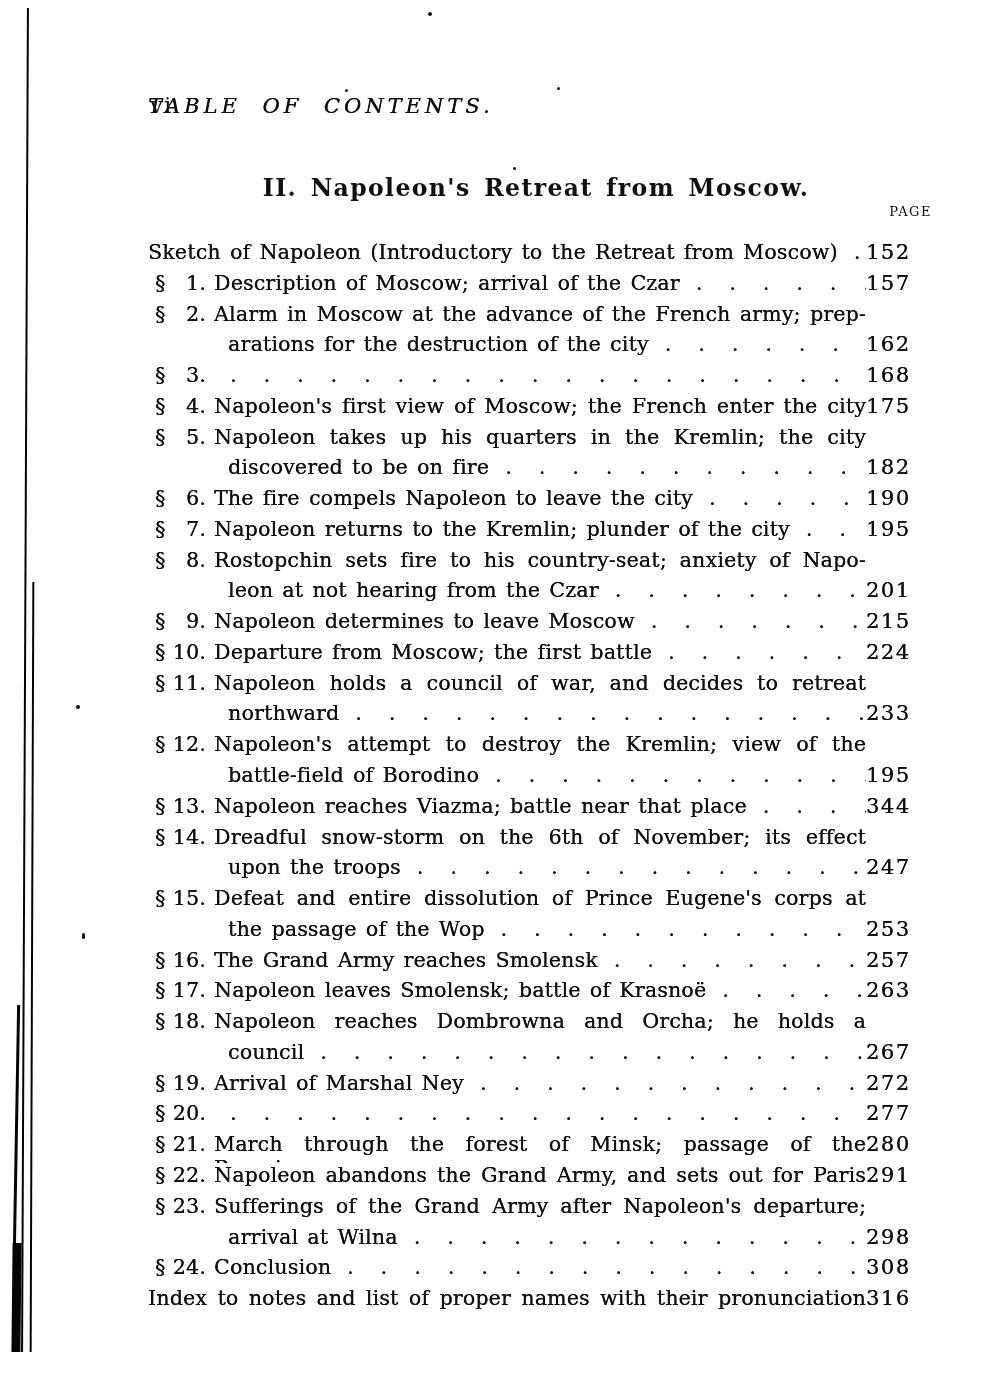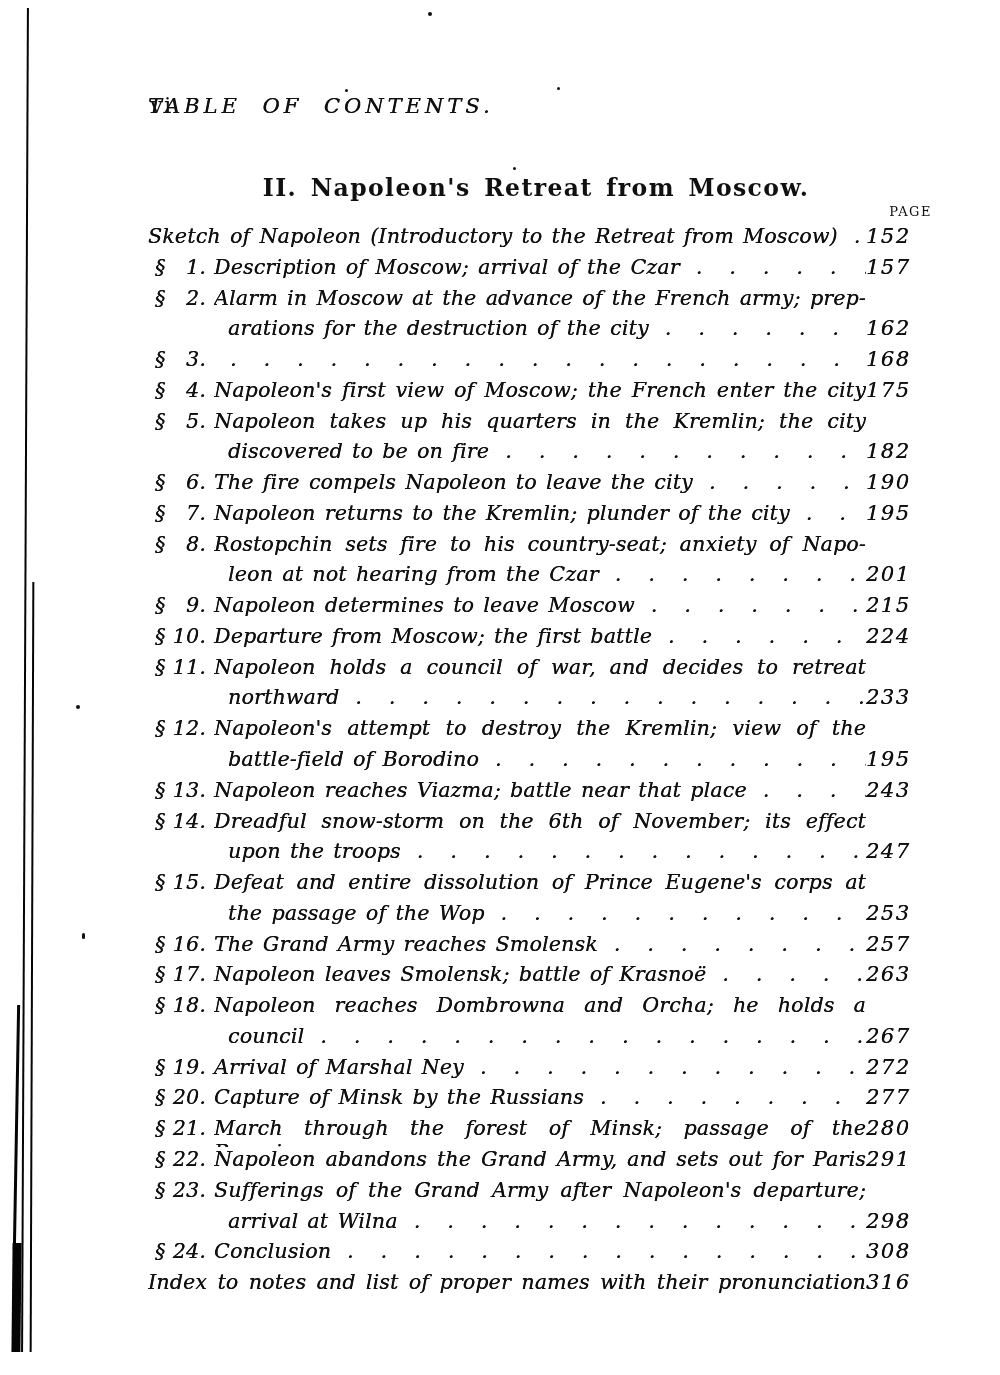--- a/index.html
+++ b/index.html
@@ -57,23 +57,22 @@
   .page-col-label {
     position: absolute;
     top: 204px; right: 0;
     font-size: 13px;
     font-weight: normal;
     letter-spacing: 1.5px;
   }
   
   .toc {
     position: absolute;
-    left: 0; top: 224px;
+    left: 0; top: 240px;
     width: 784px;
-    font-style: italic;
   }
   .toc-line {
     display: flex;
     align-items: baseline;
     height: 30.78px;
     font-size: 20.5px;
     letter-spacing: 0.2px;
     word-spacing: 2.5px;
     text-shadow: 0.25px 0 0 currentColor;
     white-space: nowrap;
@@ -282,21 +281,21 @@
         <span class="leader">........................................</span>
         <span class="pageno">195</span>
       </div>
       <div class="toc-line">
         <span class="prefix">
           <span class="mark">§</span>
           <span class="num">13.</span>
         </span>
         <span class="text">Napoleon reaches Viazma; battle near that place</span>
         <span class="leader">........................................</span>
-        <span class="pageno">243</span>
+        <span class="pageno">344</span>
       </div>
       <div class="toc-line justify">
         <span class="prefix">
           <span class="mark">§</span>
           <span class="num">14.</span>
         </span>
         <span class="text">Dreadful snow-storm on the 6th of November; its effect</span>
         <span class="pageno"></span>
       </div>
       <div class="toc-line">
@@ -358,21 +357,20 @@
         </span>
         <span class="text">Arrival of Marshal Ney</span>
         <span class="leader">........................................</span>
         <span class="pageno">272</span>
       </div>
       <div class="toc-line">
         <span class="prefix">
           <span class="mark">§</span>
           <span class="num">20.</span>
         </span>
-        <span class="text">Capture of Minsk by the Russians</span>
         <span class="leader">........................................</span>
         <span class="pageno">277</span>
       </div>
       <div class="toc-line justify">
         <span class="prefix">
           <span class="mark">§</span>
           <span class="num">21.</span>
         </span>
         <span class="text">March through the forest of Minsk; passage of the Berezina</span>
         <span class="pageno">280</span>

